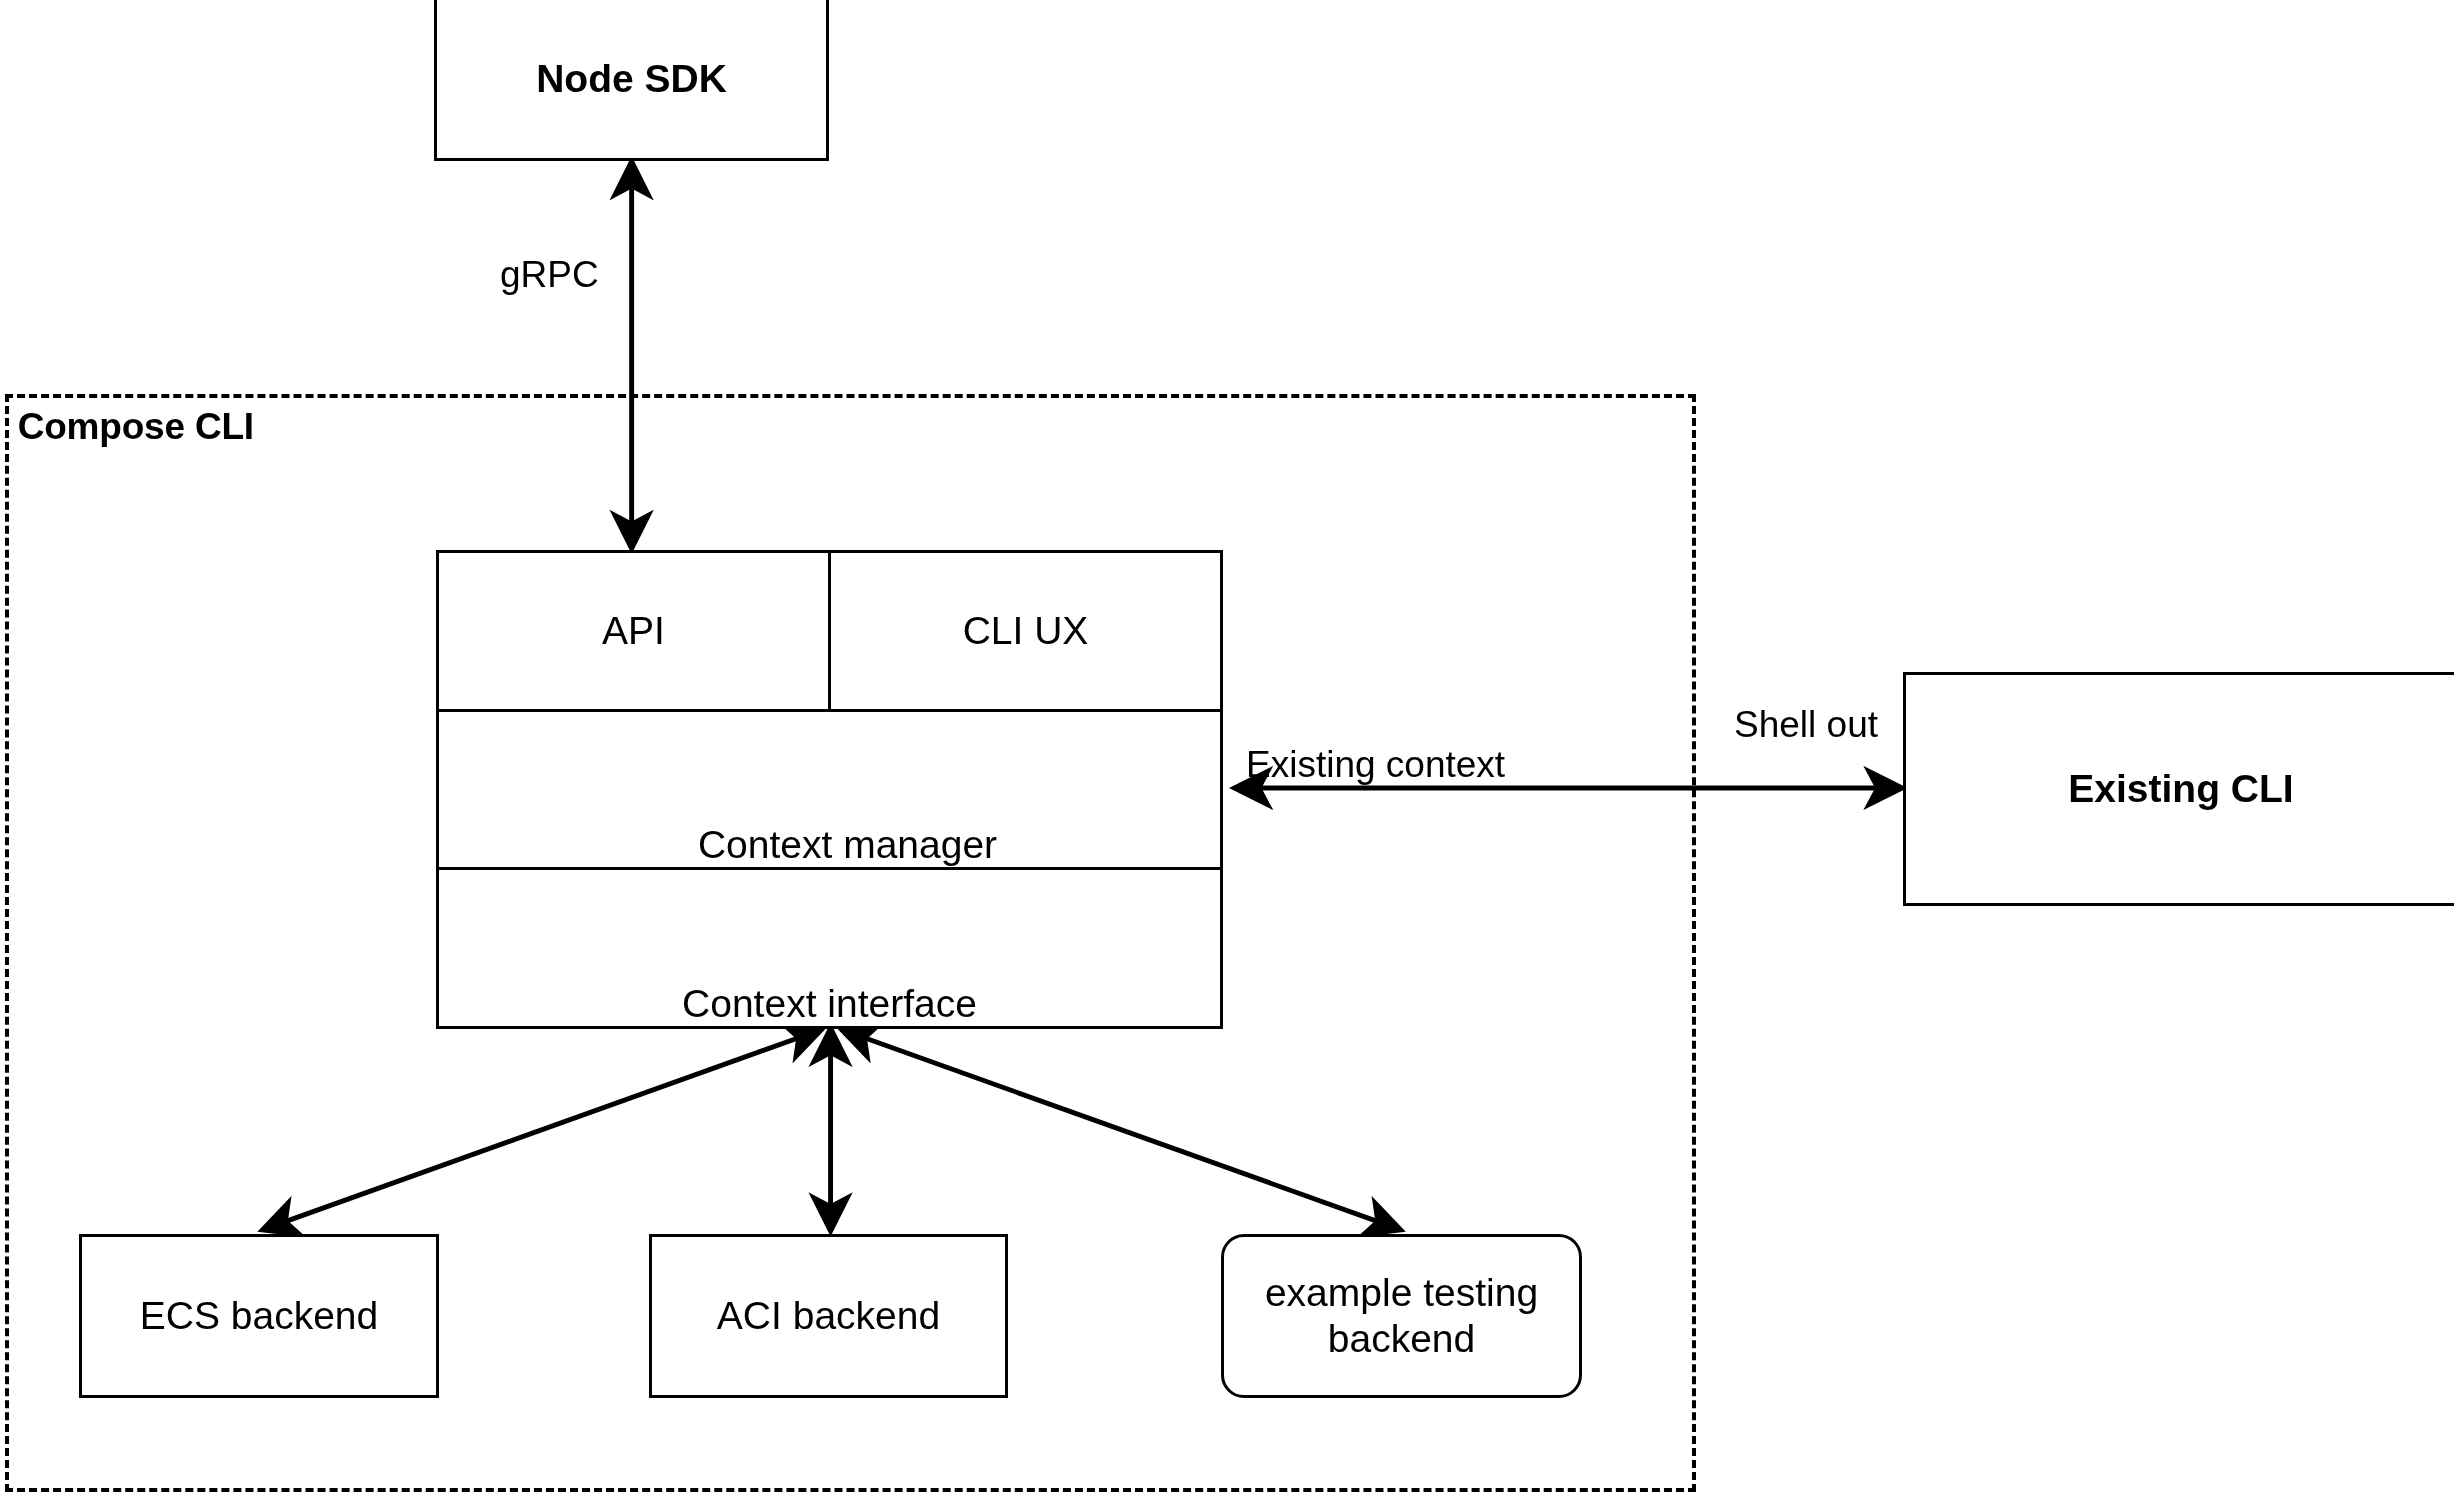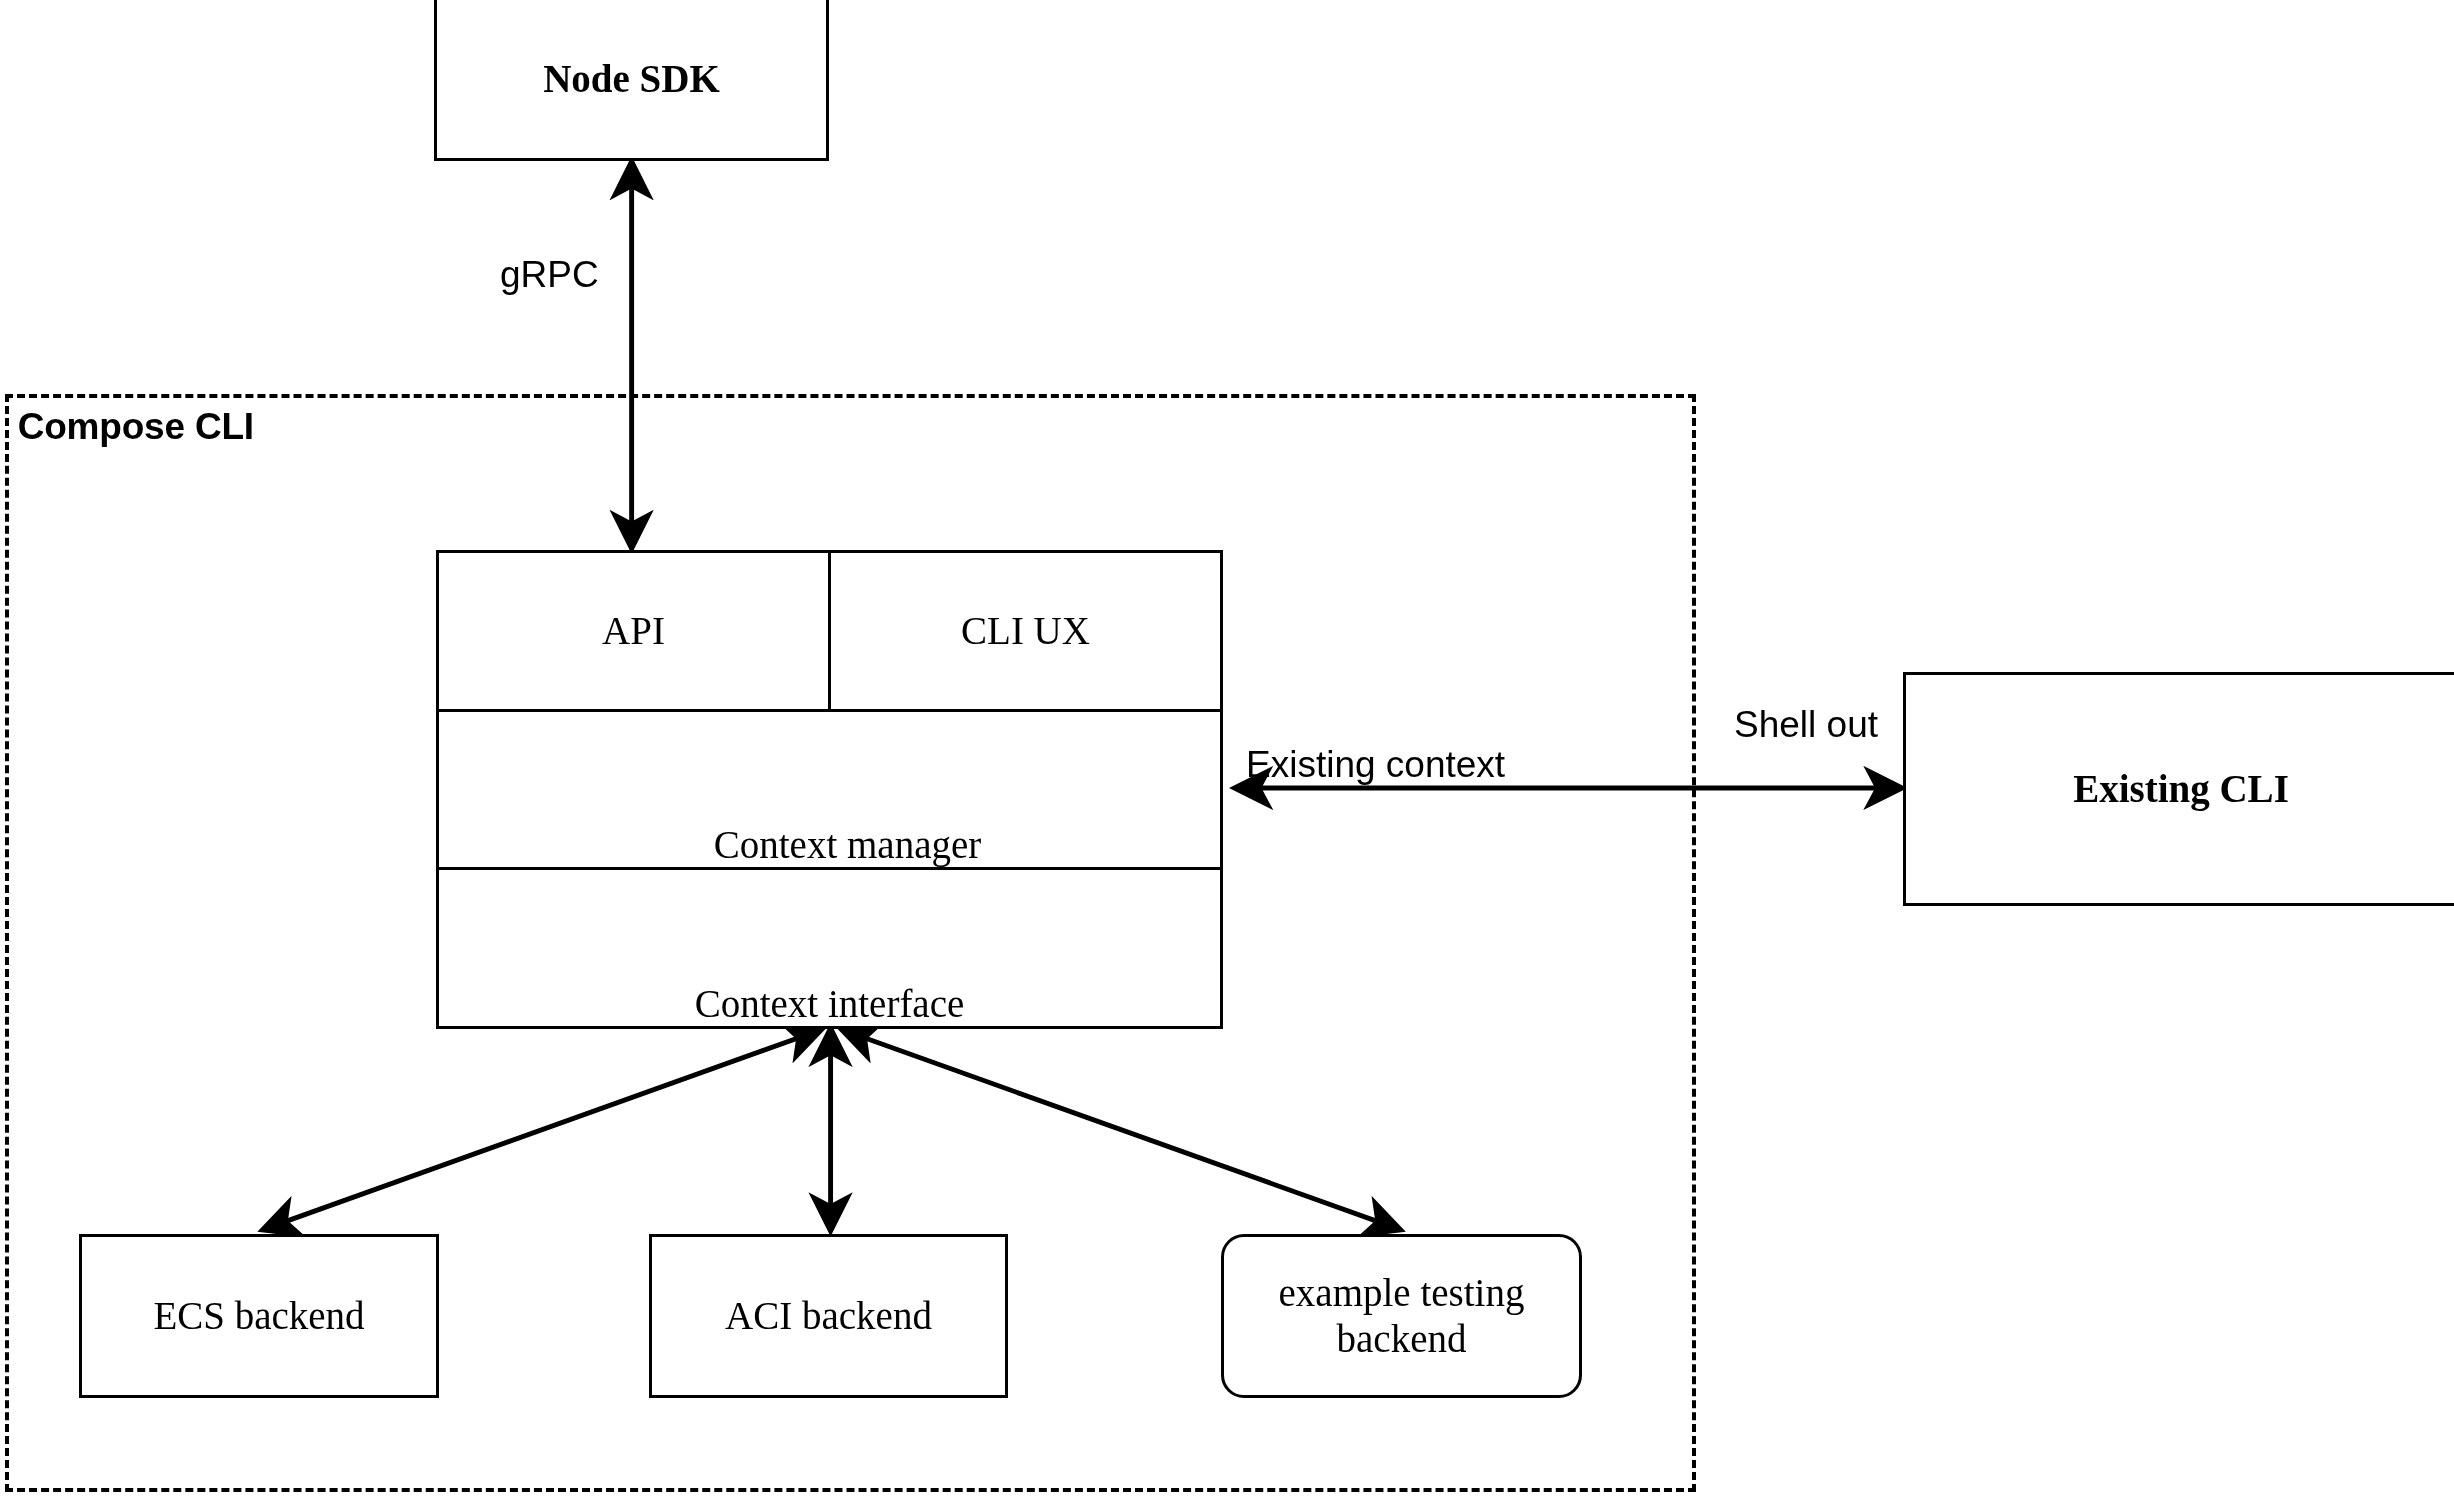--- a/index.html
+++ b/index.html
@@ -34,21 +34,20 @@
     display: flex;
     align-items: center;
     justify-content: center;
     text-align: center;
     line-height: 1.18;
   }
   .node-label {
     display: block;
     padding: 0 9.9px;
     white-space: pre-line;
-    font-family: Liberation Serif, serif;
   }
   .bold-node { font-weight: bold; }
 
   
   #node-sdk-box {
     left: 434px; top: -3.9px; width: 395px; height: 165px;
     font-size: 39px;
   }
 
   

